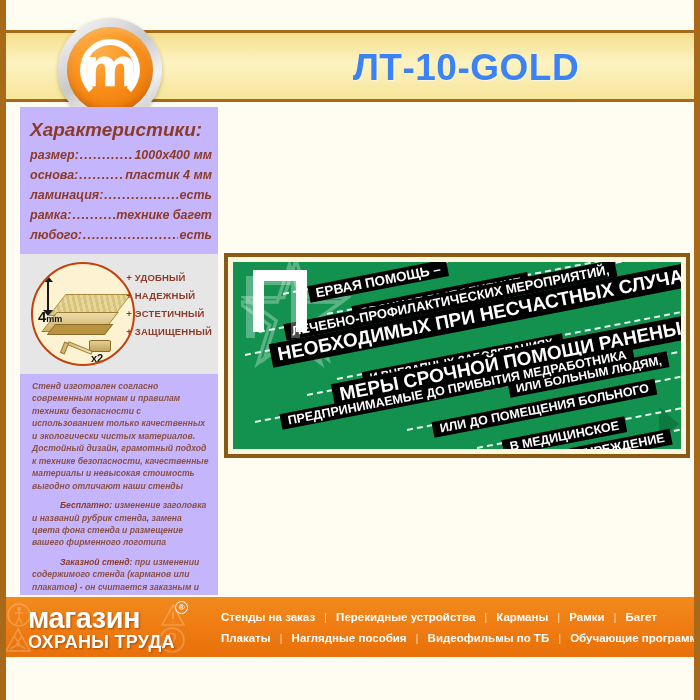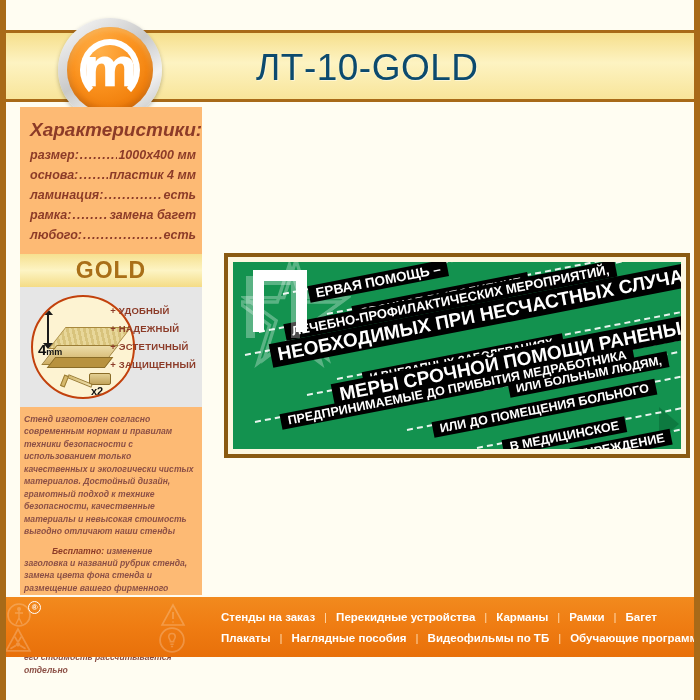--- a/index.html
+++ b/index.html
@@ -25,25 +25,25 @@
     top: 30px; height: 72px;
     background: linear-gradient(to bottom, #f6df8c 0%, #fdf3c2 45%, #f8e59a 100%);
     border-top: 3px solid #a86a18;
     border-bottom: 3px solid #a86a18;
   }
   .header-title {
     position: absolute;
     left: 250px; top: 40px;
     width: 420px; height: 56px;
     line-height: 56px;
-    text-align: left;
+    text-align: center;
     font-size: 37px;
-    font-weight: normal;
+    font-weight: bold;
     letter-spacing: 0.5px;
-    color: #0c4a6e;
+    color: #3b82f6;
     text-shadow: 1px 1px 0 #fdf6d4;
     white-space: nowrap;
   }
   .logo-wrap {
     position: absolute;
     left: 52px; top: 18px;
     width: 104px; height: 104px;
   }
   .logo-ring {
     position: absolute; inset: 0;
@@ -71,22 +71,22 @@
     border: 6px solid #ffffff;
     border-radius: 50%;
     border-bottom-color: transparent;
     border-left-color: #ffffff;
   }
 
   
   .left-col {
     position: absolute;
     left: 14px; top: 107px;
-    width: 182px; height: 488px;
-    background: #fdba74;
+    width: 198px; height: 488px;
+    background: #c4b5fd;
   }
   .charac-block { padding: 12px 6px 6px 10px; }
   .charac-title {
     font-size: 19px; font-weight: bold; font-style: italic;
     color: #8c3b28; margin-bottom: 7px;
   }
   .charac-row {
     display: flex; align-items: center;
     font-size: 12.5px; font-style: italic; font-weight: bold;
     color: #8c3b28; margin-bottom: 6px;
@@ -192,21 +192,21 @@
     position: absolute;
     right: 6px; top: 18px;
     text-align: left;
   }
   .benefit {
     font-size: 9.5px; font-weight: bold;
     color: #8c3b28; letter-spacing: .2px;
     margin-bottom: 7px; white-space: nowrap;
   }
 
-  .desc-block { padding: 6px 8px 0 4px; }
+  .desc-block { padding: 6px 8px 0 12px; }
   .desc-p {
     font-size: 8.6px; line-height: 1.45;
     font-style: italic; font-weight: bold;
     color: #8c5046; margin-bottom: 7px;
   }
   .desc-lead { color: #8c3b28; margin-left: 28px; }
 
   
   .poster-outer {
     position: absolute;
@@ -359,30 +359,29 @@
         <span class="charac-val">пластик 4 мм</span>
       </div>
       <div class="charac-row">
         <span class="charac-key">ламинация:</span>
         <span class="charac-dots">..................................................</span>
         <span class="charac-val">есть</span>
       </div>
       <div class="charac-row">
         <span class="charac-key">рамка:</span>
         <span class="charac-dots">..................................................</span>
-        <span class="charac-val">замена багет</span>
+        <span class="charac-val">технике багет</span>
       </div>
       <div class="charac-row">
         <span class="charac-key">любого:</span>
         <span class="charac-dots">..................................................</span>
         <span class="charac-val">есть</span>
       </div>
     </div>
 
-    <div class="gold-band">GOLD</div>
 
     <div class="frame-area">
       <div class="frame-circle">
         <div class="moulding">
           <div class="mould-top"></div>
           <div class="mould-face"></div>
           <div class="mould-side"></div>
         </div>
         <div class="dim-line"></div>
         <div class="dim-arrow-t"></div>
@@ -468,21 +467,22 @@
     <svg class="wm" style="left:160px;top:6px;width:26px;height:24px" viewBox="0 0 24 24">
       <polygon points="12,2 23,22 1,22" fill="none" stroke="#fff" stroke-width="1.6"></polygon>
       <path d="M12 9 L12 16 M12 18.5 L12 19.5" stroke="#fff" stroke-width="1.8"></path>
     </svg>
     <svg class="wm" style="left:158px;top:30px;width:28px;height:26px" viewBox="0 0 24 24">
       <circle cx="12" cy="12" r="11" fill="none" stroke="#fff" stroke-width="1.6"></circle>
       <path d="M9 9 a3 3 0 0 1 6 0 c0 2 -1.5 2.5 -1.5 4.5 h-3 c0 -2 -1.5 -2.5 -1.5 -4.5 z M10.5 16 h3 M11 18 h2" fill="none" stroke="#fff" stroke-width="1.4"></path>
     </svg>
 
     <div class="footer-logo">
-      <div class="fl-main"><span class="fl-reg">®</span></div>
+      <div class="fl-main"><span>магазин</span><span class="fl-reg">®</span></div>
+      <div class="fl-sub">ОХРАНЫ ТРУДА</div>
     </div>
 
     <div class="footer-nav">
       <div class="nav-row" id="nav-row-1">
           <span class="nav-item">Стенды на заказ</span>
           <span class="nav-sep">|</span>
           <span class="nav-item">Перекидные устройства</span>
           <span class="nav-sep">|</span>
           <span class="nav-item">Карманы</span>
           <span class="nav-sep">|</span>

